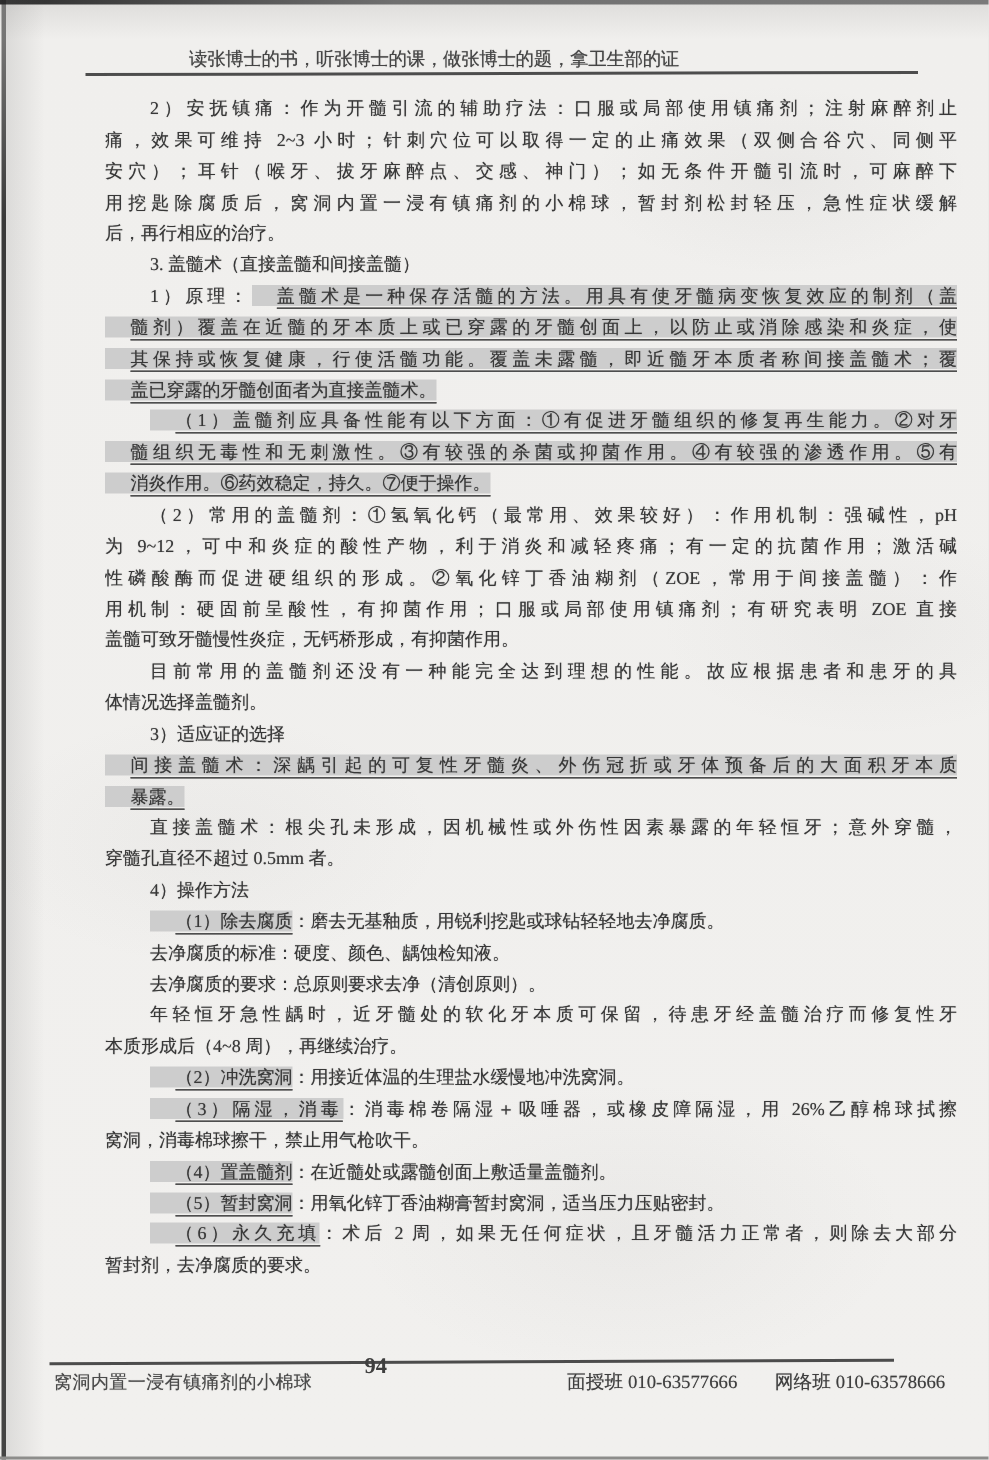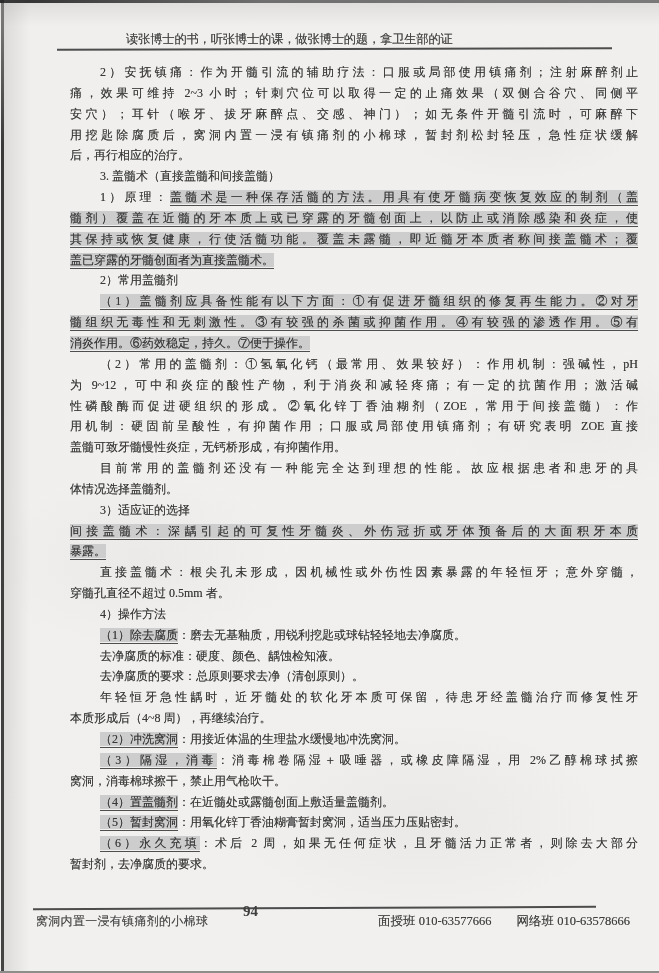--- a/index.html
+++ b/index.html
@@ -42,20 +42,21 @@
   .line{height:20.85px;line-height:20.85px;overflow:visible;white-space:nowrap;}
   .line.just{white-space:normal;text-align:justify;text-align-last:justify;overflow:hidden;}
   .line.ind{text-indent:30px;}
   .hl{
     background:#cdcdcd;
     text-decoration:underline;
     text-decoration-color:#4e4e4e;
     text-decoration-thickness:1.2px;
     text-underline-offset:3.5px;
     text-decoration-skip-ink:none;
+    padding-left:17px;
   }
 
   .footer-rule{position:absolute;top:907px;left:33px;width:563px;height:2px;
     background:#4c4c4c;transform:rotate(-0.25deg);}
   .footer-left{position:absolute;top:913px;left:36px;font-size:12px;color:#4a4a4a;
     letter-spacing:.3px;text-shadow:0 0 .5px rgba(70,70,70,.6);}
   .page-number{position:absolute;top:903px;left:243px;font-size:15px;color:#3f3f3f;font-weight:bold;}
   .footer-contact{position:absolute;top:913px;left:378px;display:flex;gap:25px;
     font-size:12.5px;color:#3f3f3f;text-shadow:0 0 .5px rgba(70,70,70,.6);}
   .footer-contact span{white-space:nowrap;}
@@ -76,21 +77,20 @@
       <div class="line just ind"><span>2）安抚镇痛：作为开髓引流的辅助疗法：口服或局部使用镇痛剂；注射麻醉剂止</span></div>
       <div class="line just"><span>痛，效果可维持 2~3 小时；针刺穴位可以取得一定的止痛效果（双侧合谷穴、同侧平</span></div>
       <div class="line just"><span>安穴）；耳针（喉牙、拔牙麻醉点、交感、神门）；如无条件开髓引流时，可麻醉下</span></div>
       <div class="line just"><span>用挖匙除腐质后，窝洞内置一浸有镇痛剂的小棉球，暂封剂松封轻压，急性症状缓解</span></div>
       <div class="line"><span>后，再行相应的治疗。</span></div>
       <div class="line ind"><span>3. 盖髓术（直接盖髓和间接盖髓）</span></div>
       <div class="line just ind"><span>1）原理：</span><span class="hl">盖髓术是一种保存活髓的方法。用具有使牙髓病变恢复效应的制剂（盖</span></div>
       <div class="line just"><span class="hl">髓剂）覆盖在近髓的牙本质上或已穿露的牙髓创面上，以防止或消除感染和炎症，使</span></div>
       <div class="line just"><span class="hl">其保持或恢复健康，行使活髓功能。覆盖未露髓，即近髓牙本质者称间接盖髓术；覆</span></div>
       <div class="line"><span class="hl">盖已穿露的牙髓创面者为直接盖髓术。</span></div>
-      <div class="line ind"><span>2）常用盖髓剂</span></div>
       <div class="line just ind"><span class="hl">（1）盖髓剂应具备性能有以下方面：①有促进牙髓组织的修复再生能力。②对牙</span></div>
       <div class="line just"><span class="hl">髓组织无毒性和无刺激性。③有较强的杀菌或抑菌作用。④有较强的渗透作用。⑤有</span></div>
       <div class="line"><span class="hl">消炎作用。⑥药效稳定，持久。⑦便于操作。</span></div>
       <div class="line just ind"><span>（2）常用的盖髓剂：①氢氧化钙（最常用、效果较好）：作用机制：强碱性，pH</span></div>
       <div class="line just"><span>为 9~12，可中和炎症的酸性产物，利于消炎和减轻疼痛；有一定的抗菌作用；激活碱</span></div>
       <div class="line just"><span>性磷酸酶而促进硬组织的形成。②氧化锌丁香油糊剂（ZOE，常用于间接盖髓）：作</span></div>
       <div class="line just"><span>用机制：硬固前呈酸性，有抑菌作用；口服或局部使用镇痛剂；有研究表明 ZOE 直接</span></div>
       <div class="line"><span>盖髓可致牙髓慢性炎症，无钙桥形成，有抑菌作用。</span></div>
       <div class="line just ind"><span>目前常用的盖髓剂还没有一种能完全达到理想的性能。故应根据患者和患牙的具</span></div>
       <div class="line"><span>体情况选择盖髓剂。</span></div>
@@ -99,21 +99,21 @@
       <div class="line"><span class="hl">暴露。</span></div>
       <div class="line just ind"><span>直接盖髓术：根尖孔未形成，因机械性或外伤性因素暴露的年轻恒牙；意外穿髓，</span></div>
       <div class="line"><span>穿髓孔直径不超过 0.5mm 者。</span></div>
       <div class="line ind"><span>4）操作方法</span></div>
       <div class="line ind"><span class="hl">（1）除去腐质</span><span>：磨去无基釉质，用锐利挖匙或球钻轻轻地去净腐质。</span></div>
       <div class="line ind"><span>去净腐质的标准：硬度、颜色、龋蚀检知液。</span></div>
       <div class="line ind"><span>去净腐质的要求：总原则要求去净（清创原则）。</span></div>
       <div class="line just ind"><span>年轻恒牙急性龋时，近牙髓处的软化牙本质可保留，待患牙经盖髓治疗而修复性牙</span></div>
       <div class="line"><span>本质形成后（4~8 周），再继续治疗。</span></div>
       <div class="line ind"><span class="hl">（2）冲洗窝洞</span><span>：用接近体温的生理盐水缓慢地冲洗窝洞。</span></div>
-      <div class="line just ind"><span class="hl">（3）隔湿，消毒</span><span>：消毒棉卷隔湿＋吸唾器，或橡皮障隔湿，用 2%乙醇棉球拭擦</span></div>
+      <div class="line just ind"><span class="hl">（3）隔湿，消毒</span><span>：消毒棉卷隔湿＋吸唾器，或橡皮障隔湿，用 26%乙醇棉球拭擦</span></div>
       <div class="line"><span>窝洞，消毒棉球擦干，禁止用气枪吹干。</span></div>
       <div class="line ind"><span class="hl">（4）置盖髓剂</span><span>：在近髓处或露髓创面上敷适量盖髓剂。</span></div>
       <div class="line ind"><span class="hl">（5）暂封窝洞</span><span>：用氧化锌丁香油糊膏暂封窝洞，适当压力压贴密封。</span></div>
       <div class="line just ind"><span class="hl">（6）永久充填</span><span>：术后 2 周，如果无任何症状，且牙髓活力正常者，则除去大部分</span></div>
       <div class="line"><span>暂封剂，去净腐质的要求。</span></div>
     </div>
 
   <div class="footer-rule"></div>
   <div class="footer-left">窝洞内置一浸有镇痛剂的小棉球</div>
   <div class="page-number">94</div>

